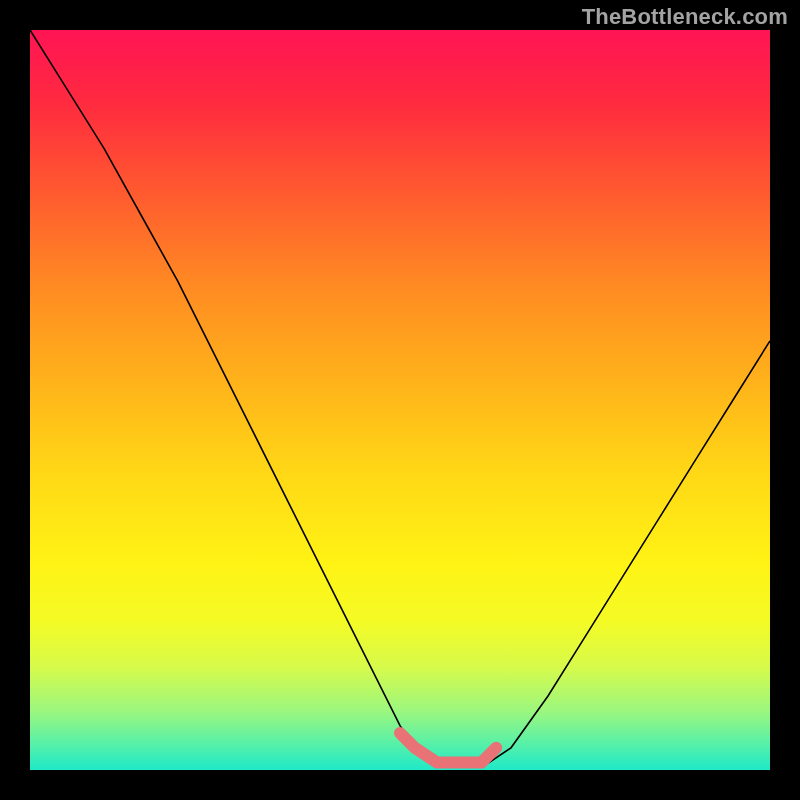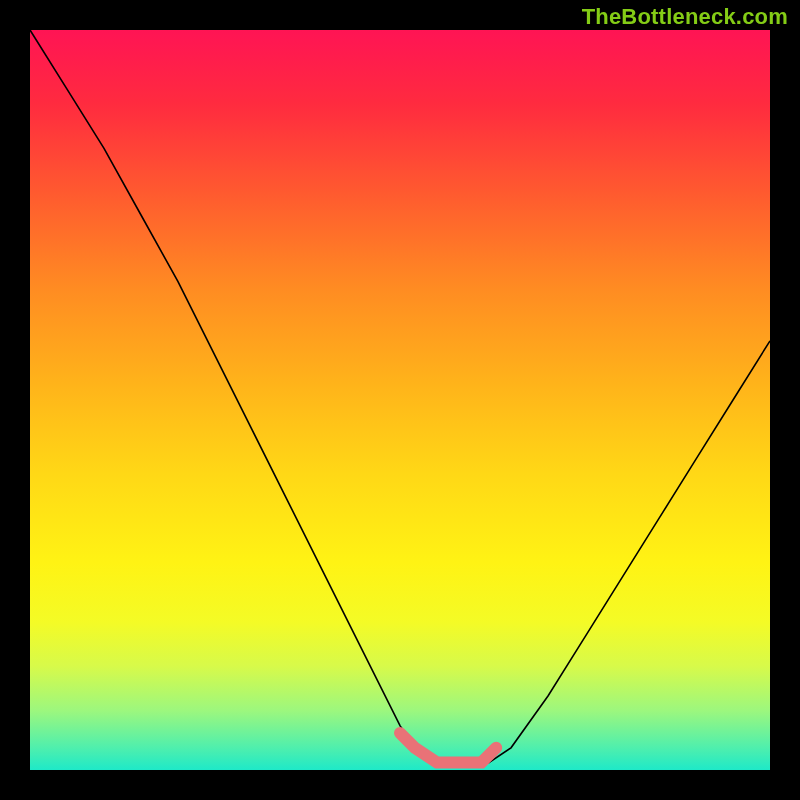--- a/index.html
+++ b/index.html
@@ -3,21 +3,21 @@
 <meta charset="utf-8">
 <style>
   * { margin: 0; padding: 0; box-sizing: border-box; }
   html, body { width: 800px; height: 800px; overflow: hidden; }
   body { background: #000; font-family: Arial, Helvetica, sans-serif; position: relative; }
 
   .watermark {
     position: absolute;
     top: 4px;
     right: 12px;
-    color: #84cc16;
+    color: #a3a3a3;
     font-size: 22px;
     font-weight: 600;
     letter-spacing: 0.2px;
     z-index: 3;
   }
 
   .plot-area {
     position: absolute;
     left: 30px;
     top: 30px;

